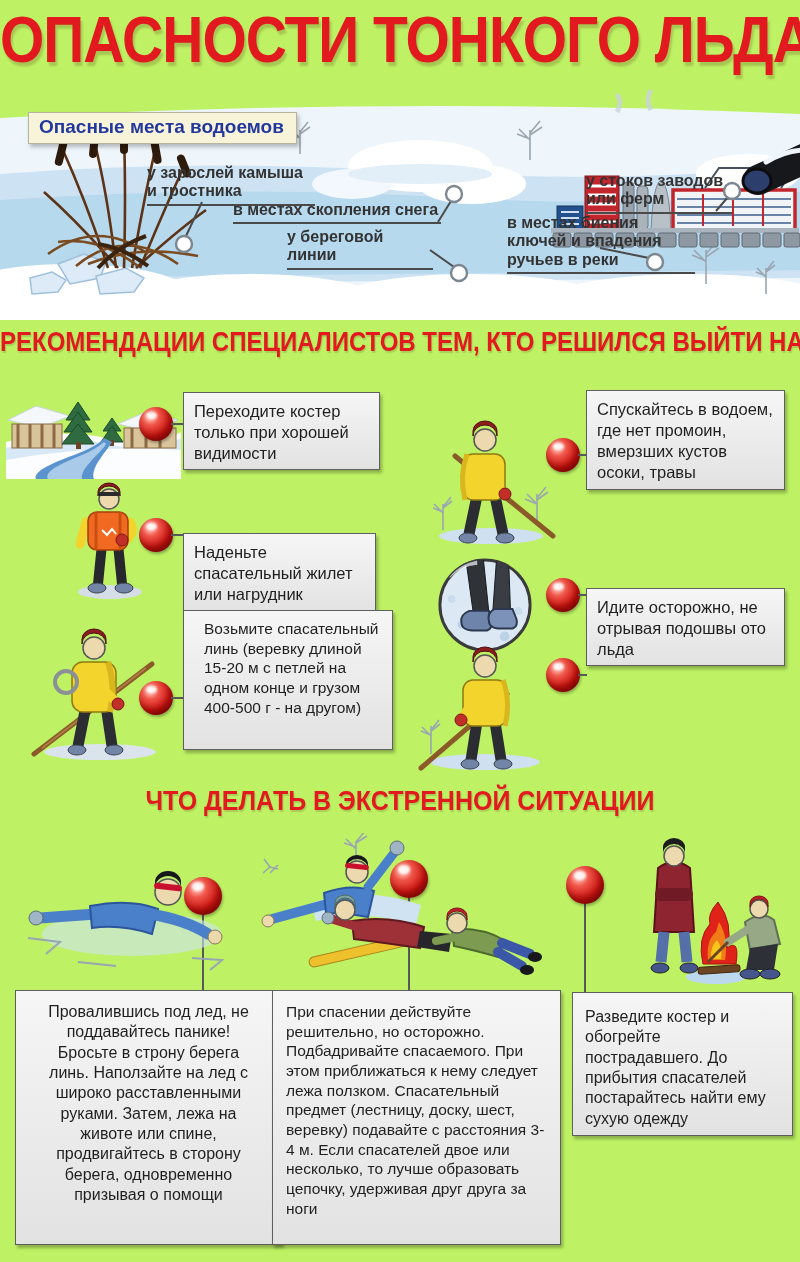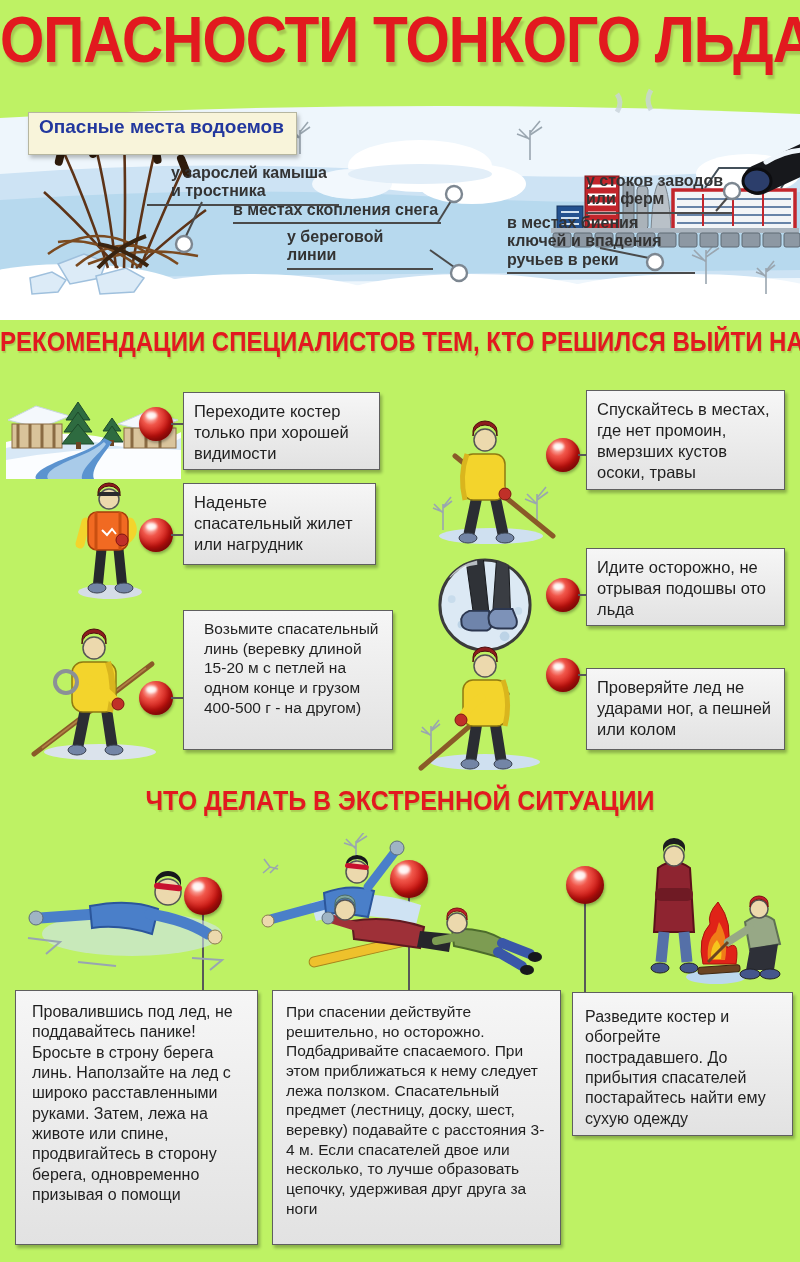--- a/index.html
+++ b/index.html
@@ -11,21 +11,21 @@
          transform:scale(1.0,1.14);transform-origin:center top;text-shadow:2px 3px 2px rgba(60,0,0,.18);}
   .h-red{position:absolute;left:0;width:800px;text-align:center;color:#e2191f;font-weight:bold;
          white-space:nowrap;text-shadow:1px 2px 1px rgba(60,0,0,.15);}
   .h-rec{top:328px;font-size:24px;transform:scale(1.0,1.12);}
   .h-em{top:786px;font-size:25px;transform:scale(1.0,1.1);}
   
   .scene{position:absolute;top:88px;left:0;width:800px;height:232px;}
   .scene svg{position:absolute;top:0;left:0;}
   .scene-head{position:absolute;left:28px;top:24px;background:#f8f4da;border:1px solid #b6b6a0;
               box-shadow:2px 3px 4px rgba(0,0,0,.25);color:#22379e;font-weight:bold;font-size:19px;
-              padding:3px 12px 16px 10px;}
+              padding:3px 12px 5px 10px;}
   .s-label{position:absolute;color:#333;font-weight:bold;font-size:16px;line-height:1.15;
            border-bottom:2px solid #4a4a4a;padding-bottom:3px;}
   
   .box{position:absolute;background:linear-gradient(#f6f6f6,#e2e2e2);border:1px solid #5f5f5f;
        box-shadow:2px 3px 3px rgba(0,0,0,.28);color:#1f1f1f;padding:8px 10px;
        font-size:16.5px;line-height:1.27;}
   
   .ball{position:absolute;width:34px;height:34px;border-radius:50%;
         background:radial-gradient(circle at 34% 28%,#ffc9c2 4%,#f0564a 26%,#cd1410 60%,#7c0605 100%);
         box-shadow:inset -3px -5px 7px rgba(70,0,0,.45),1px 2px 3px rgba(0,0,0,.3);}
@@ -161,21 +161,21 @@
       </g>
       <g fill="#ffffff" stroke="#7d8791" stroke-width="2.4">
         <circle cx="184" cy="156" r="8"></circle>
           <circle cx="454" cy="106" r="8"></circle>
         <circle cx="459" cy="185" r="8"></circle>
           <circle cx="732" cy="103" r="8"></circle>
         <circle cx="655" cy="174" r="8"></circle>
       </g>
     </svg>
     <div class="scene-head">Опасные места водоемов</div>
-    <div class="s-label" style="left:147px;top:76px;width:168px;padding-left:24px;">у зарослей камыша и тростника</div>
+    <div class="s-label" style="left:147px;top:76px;width:168px;">у зарослей камыша и тростника</div>
     <div class="s-label" style="left:287px;top:140px;width:146px;">у береговой линии</div>
     <div class="s-label" style="left:233px;top:113px;width:208px;">в местах скопления снега</div>
     <div class="s-label" style="left:507px;top:126px;width:188px;">в местах биения ключей и впадения ручьев в реки</div>
     <div class="s-label" style="left:586px;top:84px;width:146px;">у стоков заводов или ферм</div>
   </div>
 
   <div class="h-red h-rec">РЕКОМЕНДАЦИИ СПЕЦИАЛИСТОВ ТЕМ, КТО РЕШИЛСЯ ВЫЙТИ НА ЛЕД</div>
 
   <svg class="illus" style="left:6px;top:384px;" width="175" height="95" viewBox="0 0 175 95">
     <path d="M0,58 Q50,44 100,54 T175,48 L175,95 L0,95 Z" fill="#fbfdff"></path>
@@ -212,21 +212,21 @@
     <rect x="16" y="30" width="40" height="38" rx="9" fill="#f16a22" stroke="#a63c0a" stroke-width="1.5"></rect>
     <path d="M24,30 v38 M48,30 v38" stroke="#c94f10" stroke-width="3"></path>
     <path d="M30,48 l5,5 l5,-6 l4,5" stroke="#ffffff" stroke-width="2" fill="none"></path>
     <circle cx="50" cy="58" r="6" fill="#c03028" stroke="#7d1414"></circle>
     <circle cx="37" cy="17" r="10" fill="#ecd9ad" stroke="#555" stroke-width="1.5"></circle>
     <path d="M26,14 a11,10 0 0 1 22,0 l0,-4 a11,9 0 0 0 -22,0 Z" fill="#8c1c1c" stroke="#4d0d0d"></path>
     <rect x="26" y="10" width="22" height="4" rx="2" fill="#2a2a2e"></rect>
   </svg>
   <div class="ball" style="left:139px;top:518px;"></div>
   <div class="hline" style="left:171px;top:534px;width:13px;"></div>
-  <div class="box" style="left:183px;top:483px;width:171px;height:64px;">Наденьте спасательный жилет или нагрудник</div>
+  <div class="box" style="left:183px;top:533px;width:171px;height:64px;">Наденьте спасательный жилет или нагрудник</div>
 
   <svg class="illus" style="left:28px;top:612px;" width="140" height="150" viewBox="0 0 140 150">
     <ellipse cx="72" cy="140" rx="56" ry="8" fill="#dbe3ec"></ellipse>
     <line x1="6" y1="142" x2="124" y2="52" stroke="#8a5a28" stroke-width="5" stroke-linecap="round"></line>
     <line x1="14" y1="136" x2="118" y2="56" stroke="#b07f44" stroke-width="1.6"></line>
     <path d="M58,94 L50,134 M78,94 L84,134" stroke="#2b2d33" stroke-width="11"></path>
     <ellipse cx="49" cy="138" rx="9" ry="5" fill="#7385a6" stroke="#39414f"></ellipse>
     <ellipse cx="86" cy="138" rx="9" ry="5" fill="#7385a6" stroke="#39414f"></ellipse>
     <rect x="44" y="50" width="44" height="50" rx="11" fill="#f3d42c" stroke="#8f7a10" stroke-width="1.5"></rect>
     <path d="M80,50 q8,24 2,50" stroke="#d9b51e" stroke-width="6" fill="none"></path>
@@ -252,21 +252,21 @@
     <ellipse cx="80" cy="120" rx="9" ry="5" fill="#7385a6" stroke="#39414f"></ellipse>
     <rect x="38" y="36" width="42" height="46" rx="10" fill="#f3d42c" stroke="#8f7a10" stroke-width="1.5"></rect>
     <path d="M42,36 q-8,22 -2,46" stroke="#d9b51e" stroke-width="5" fill="none"></path>
     <path d="M56,54 q14,10 22,20" stroke="#f3d42c" stroke-width="9" fill="none" stroke-linecap="round"></path>
     <circle cx="80" cy="76" r="6" fill="#c03028" stroke="#7d1414"></circle>
     <circle cx="60" cy="22" r="11" fill="#ecd9ad" stroke="#555" stroke-width="1.5"></circle>
     <path d="M48,18 a12,11 0 0 1 24,0 l0,-5 a12,10 0 0 0 -24,0 Z" fill="#8d1d1d" stroke="#4d0d0d"></path>
   </svg>
   <div class="ball" style="left:546px;top:438px;"></div>
   <div class="hline" style="left:578px;top:454px;width:9px;"></div>
-  <div class="box" style="left:586px;top:390px;width:177px;height:82px;">Спускайтесь в местах, где нет промоин, вмерзших кустов осоки, травы</div>
+  <div class="box" style="left:586px;top:390px;width:177px;height:82px;">Спускайтесь в водоем, где нет промоин, вмерзших кустов осоки, травы</div>
 
   <svg class="illus" style="left:436px;top:556px;" width="98" height="98" viewBox="0 0 100 100">
     <defs>
         <clipPath id="bc">
           <circle cx="50" cy="50" r="46"></circle>
         </clipPath>
       </defs>
     <circle cx="50" cy="50" r="46" fill="#dce9f4" stroke="#3b3b3b" stroke-width="3"></circle>
     <g clip-path="url(#bc)">
       <circle cx="26" cy="70" r="4" fill="#bcd3e6"></circle>
@@ -275,41 +275,40 @@
         <circle cx="16" cy="44" r="4" fill="#c8dcec"></circle>
       <path d="M30,0 L38,58 L54,58 L48,0 Z" fill="#2f3237" stroke="#17191c"></path>
       <path d="M62,0 L58,56 L76,56 L74,0 Z" fill="#3a3d43" stroke="#17191c"></path>
       <path d="M34,56 q-10,4 -8,12 q0,8 14,8 h12 q6,-2 4,-10 l-2,-10 Z" fill="#6f84ab" stroke="#2c3750" stroke-width="2"></path>
       <path d="M60,54 q-8,4 -6,12 q0,8 12,8 h12 q6,-2 4,-10 l-4,-10 Z" fill="#7d92b8" stroke="#2c3750" stroke-width="2"></path>
       <path d="M12,20 a46,46 0 0 1 30,-14" stroke="#f2f8fd" stroke-width="6" fill="none" opacity=".7"></path>
     </g>
   </svg>
   <div class="ball" style="left:546px;top:578px;"></div>
   <div class="hline" style="left:578px;top:594px;width:9px;"></div>
-  <div class="box" style="left:586px;top:548px;width:177px;height:60px;">Идите осторожно, не отрывая подошвы ото льда</div>
+  <div class="box" style="left:586px;top:588px;width:177px;height:60px;">Идите осторожно, не отрывая подошвы ото льда</div>
 
   <svg class="illus" style="left:415px;top:642px;" width="135" height="132" viewBox="0 0 135 132">
     <ellipse cx="70" cy="120" rx="55" ry="8" fill="#cfe0f0"></ellipse>
     <g stroke="#9aa6b0" stroke-width="1.6" fill="none">
       <path d="M16,112 v-28 m0,10 l-9,-9 m9,3 l8,-10 m-8,15 l-10,-4 m10,0 l9,-7"></path>
     </g>
     <line x1="92" y1="52" x2="6" y2="126" stroke="#8a5a28" stroke-width="5" stroke-linecap="round"></line>
     <path d="M62,80 L56,118 M80,80 L86,118" stroke="#2b2d33" stroke-width="11"></path>
     <ellipse cx="55" cy="122" rx="9" ry="5" fill="#7385a6" stroke="#39414f"></ellipse>
     <ellipse cx="88" cy="122" rx="9" ry="5" fill="#7385a6" stroke="#39414f"></ellipse>
     <rect x="48" y="38" width="44" height="46" rx="10" fill="#f3d42c" stroke="#8f7a10" stroke-width="1.5"></rect>
     <path d="M88,38 q8,22 2,46" stroke="#d9b51e" stroke-width="5" fill="none"></path>
     <path d="M66,56 q-12,8 -18,18" stroke="#f3d42c" stroke-width="9" fill="none" stroke-linecap="round"></path>
     <circle cx="46" cy="78" r="6" fill="#c03028" stroke="#7d1414"></circle>
     <circle cx="70" cy="24" r="11" fill="#ecd9ad" stroke="#555" stroke-width="1.5"></circle>
     <path d="M58,20 a12,11 0 0 1 24,0 l0,-5 a12,10 0 0 0 -24,0 Z" fill="#8d1d1d" stroke="#4d0d0d"></path>
   </svg>
   <div class="ball" style="left:546px;top:658px;"></div>
   <div class="hline" style="left:578px;top:674px;width:9px;"></div>
-  <div class="box" style="left:586px;top:668px;width:177px;height:64px;">Проверяйте лед не ударами ног, а пешней или колом</div>
 
   <div class="h-red h-em">ЧТО ДЕЛАТЬ В ЭКСТРЕННОЙ СИТУАЦИИ</div>
 
   <div class="vline" style="left:202px;top:913px;height:78px;"></div>
   <div class="vline" style="left:408px;top:896px;height:95px;"></div>
   <div class="vline" style="left:584px;top:902px;height:91px;"></div>
 
   <svg class="illus" style="left:20px;top:862px;" width="225" height="118" viewBox="0 0 225 118">
     <ellipse cx="112" cy="72" rx="90" ry="22" fill="#cfe3f3" opacity=".6"></ellipse>
     <g stroke="#98a5b2" stroke-width="2" fill="none">
@@ -380,17 +379,17 @@
     <circle cx="161" cy="79" r="9" fill="#ecd9ad" stroke="#555" stroke-width="1.5"></circle>
     <path d="M152,77 a9,8 0 0 1 18,0 l0,-4 a9,7 0 0 0 -18,0 Z" fill="#c0202a" stroke="#7d1016"></path>
     <path d="M152,98 L130,112" stroke="#97a886" stroke-width="8" stroke-linecap="round"></path>
     <line x1="130" y1="112" x2="110" y2="132" stroke="#6b4423" stroke-width="3"></line>
     <path d="M152,118 L148,140 L176,140 L180,114 Z" fill="#2e3038"></path>
     <ellipse cx="152" cy="144" rx="10" ry="5" fill="#44568c" stroke="#222"></ellipse>
     <ellipse cx="172" cy="144" rx="10" ry="5" fill="#44568c" stroke="#222"></ellipse>
   </svg>
   <div class="ball big" style="left:566px;top:866px;"></div>
 
-  <div class="box" style="left:15px;top:990px;width:209px;height:231px;font-size:16px;padding:11px 16px;">Провалившись под лед, не поддавайтесь панике! Бросьте в строну берега линь. Наползайте на лед с широко расставленными руками. Затем, лежа на животе или спине, продвигайтесь в сторону берега, одновременно призывая о помощи</div>
+  <div class="box" style="left:15px;top:990px;width:209px;height:231px;font-size:16px;padding:11px 28px;text-align:center;">Провалившись под лед, не поддавайтесь панике! Бросьте в строну берега линь. Наползайте на лед с широко расставленными руками. Затем, лежа на животе или спине, продвигайтесь в сторону берега, одновременно призывая о помощи</div>
   <div class="box" style="left:272px;top:990px;width:261px;height:231px;font-size:15.5px;padding:11px 13px;">При спасении действуйте решительно, но осторожно. Подбадривайте спасаемого. При этом приближаться к нему следует лежа ползком. Спасательный предмет (лестницу, доску, шест, веревку) подавайте с расстояния 3-4 м. Если спасателей двое или несколько, то лучше образовать цепочку, удерживая друг друга за ноги</div>
   <div class="box" style="left:572px;top:992px;width:195px;height:114px;font-size:16px;padding:14px 12px;">Разведите костер и обогрейте пострадавшего. До прибытия спасателей постарайтесь найти ему сухую одежду</div>
 
 </div>
 
 </body></html>

